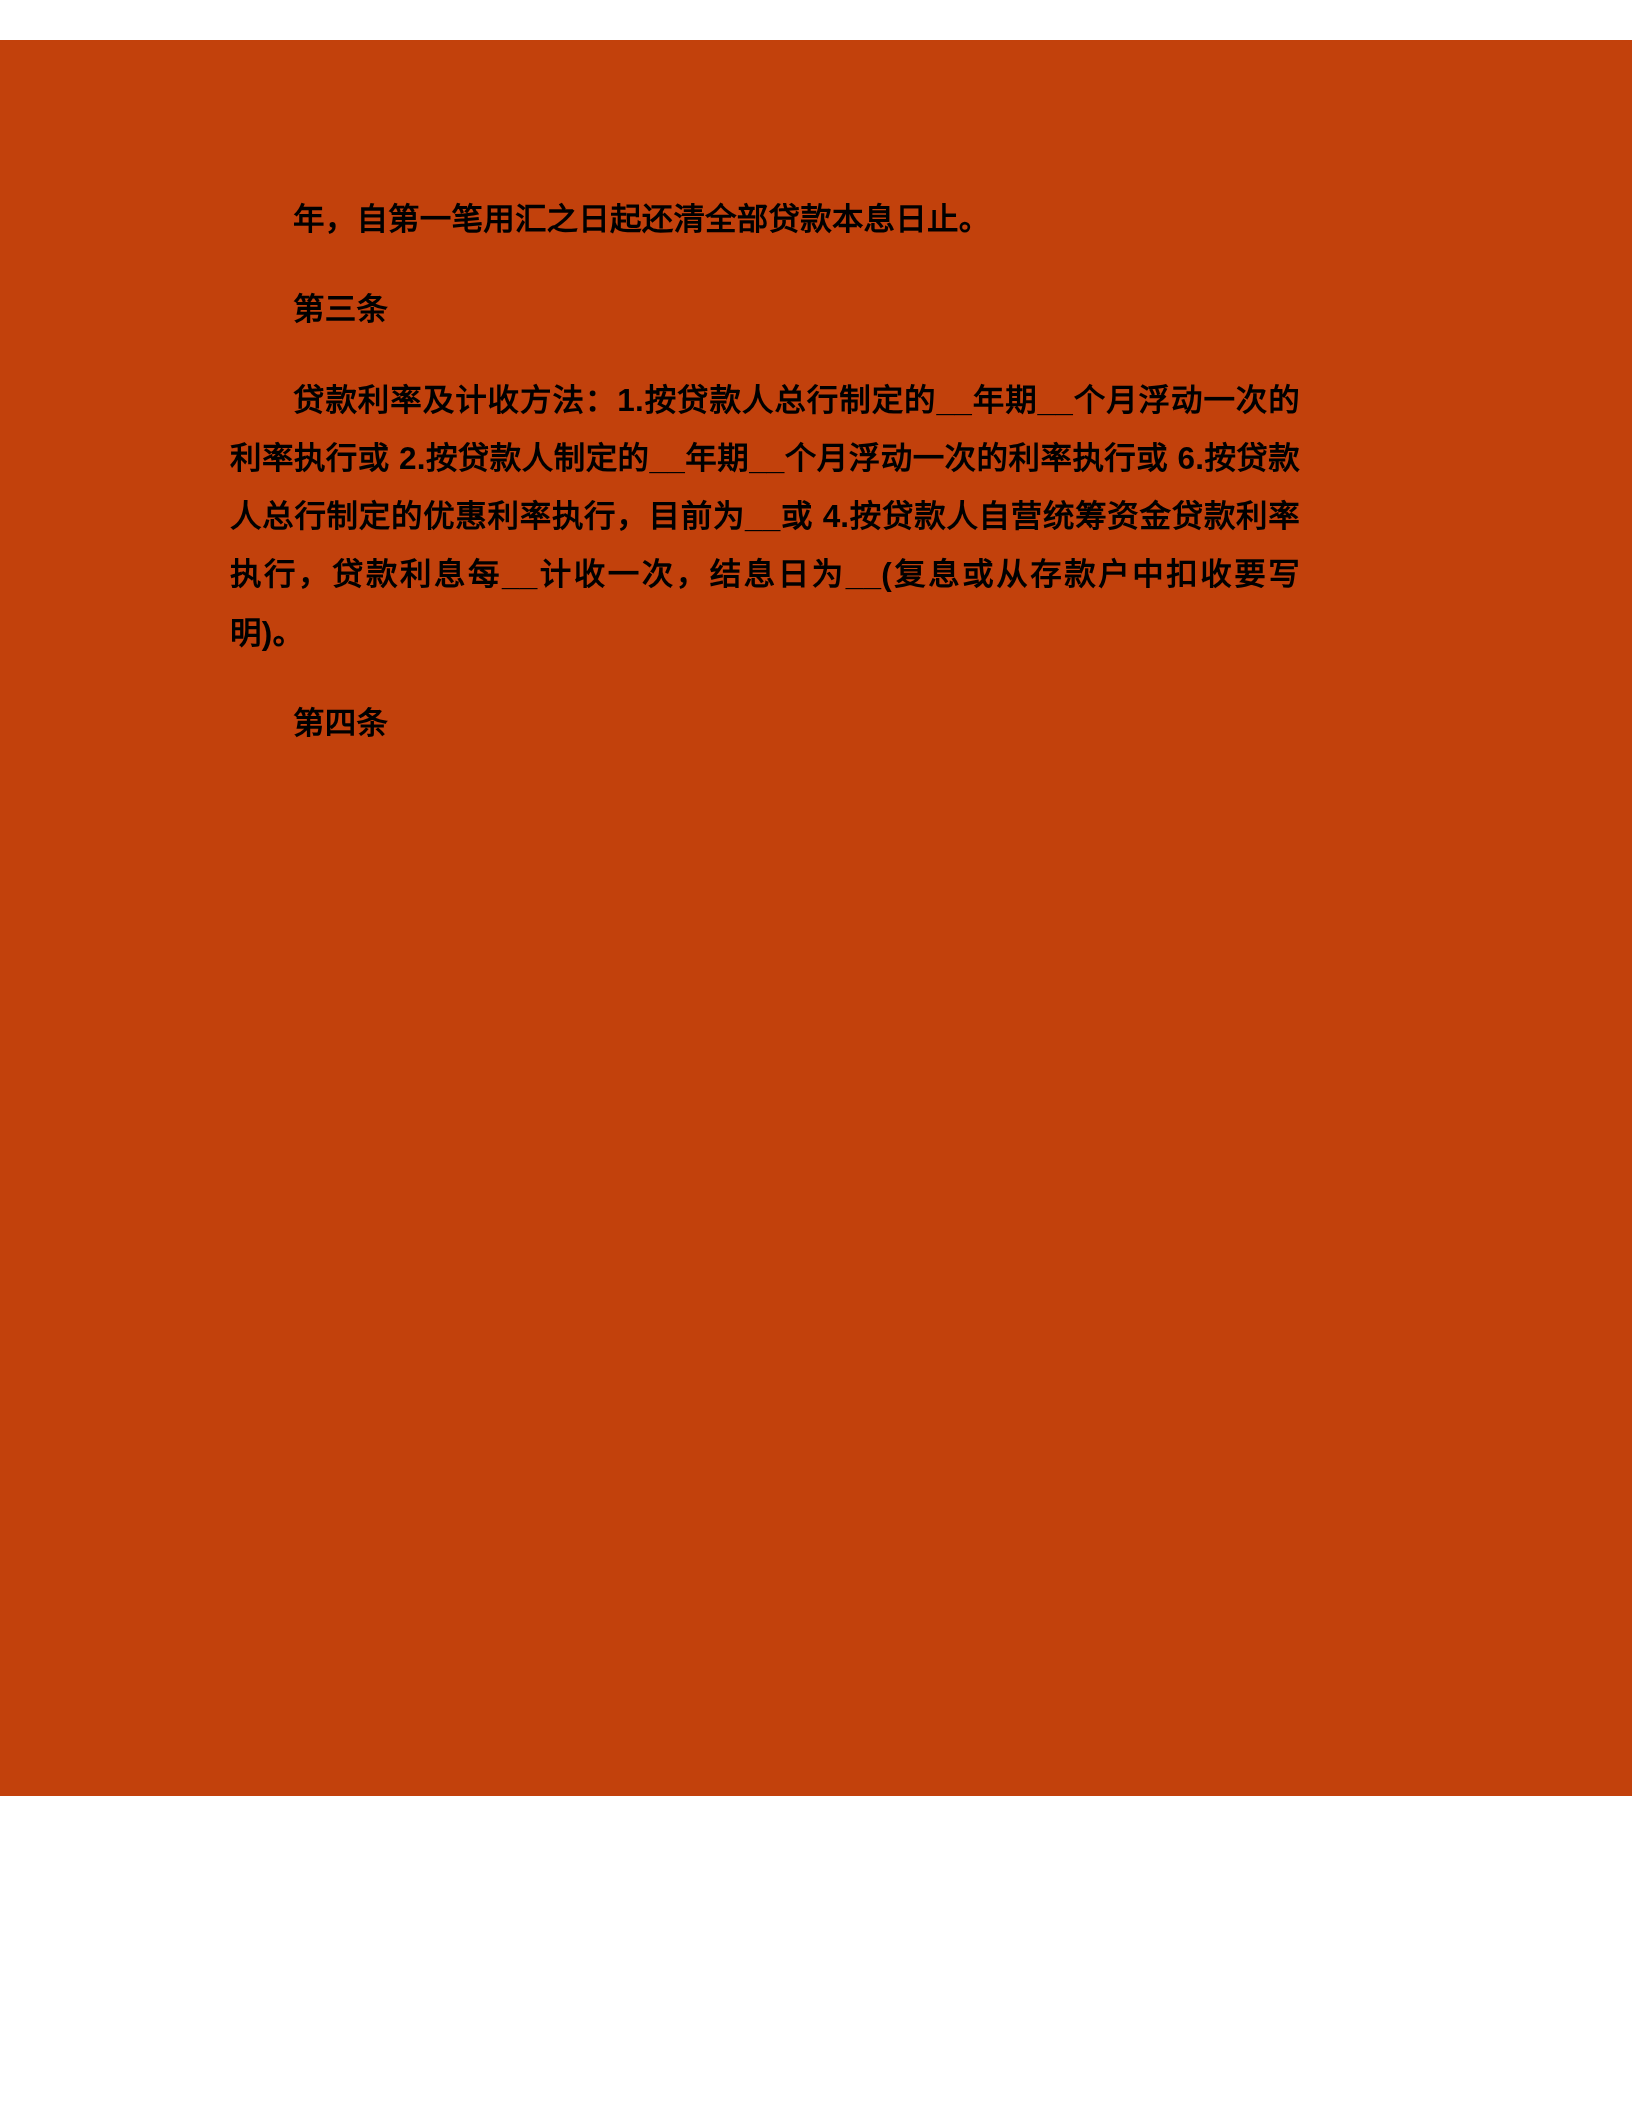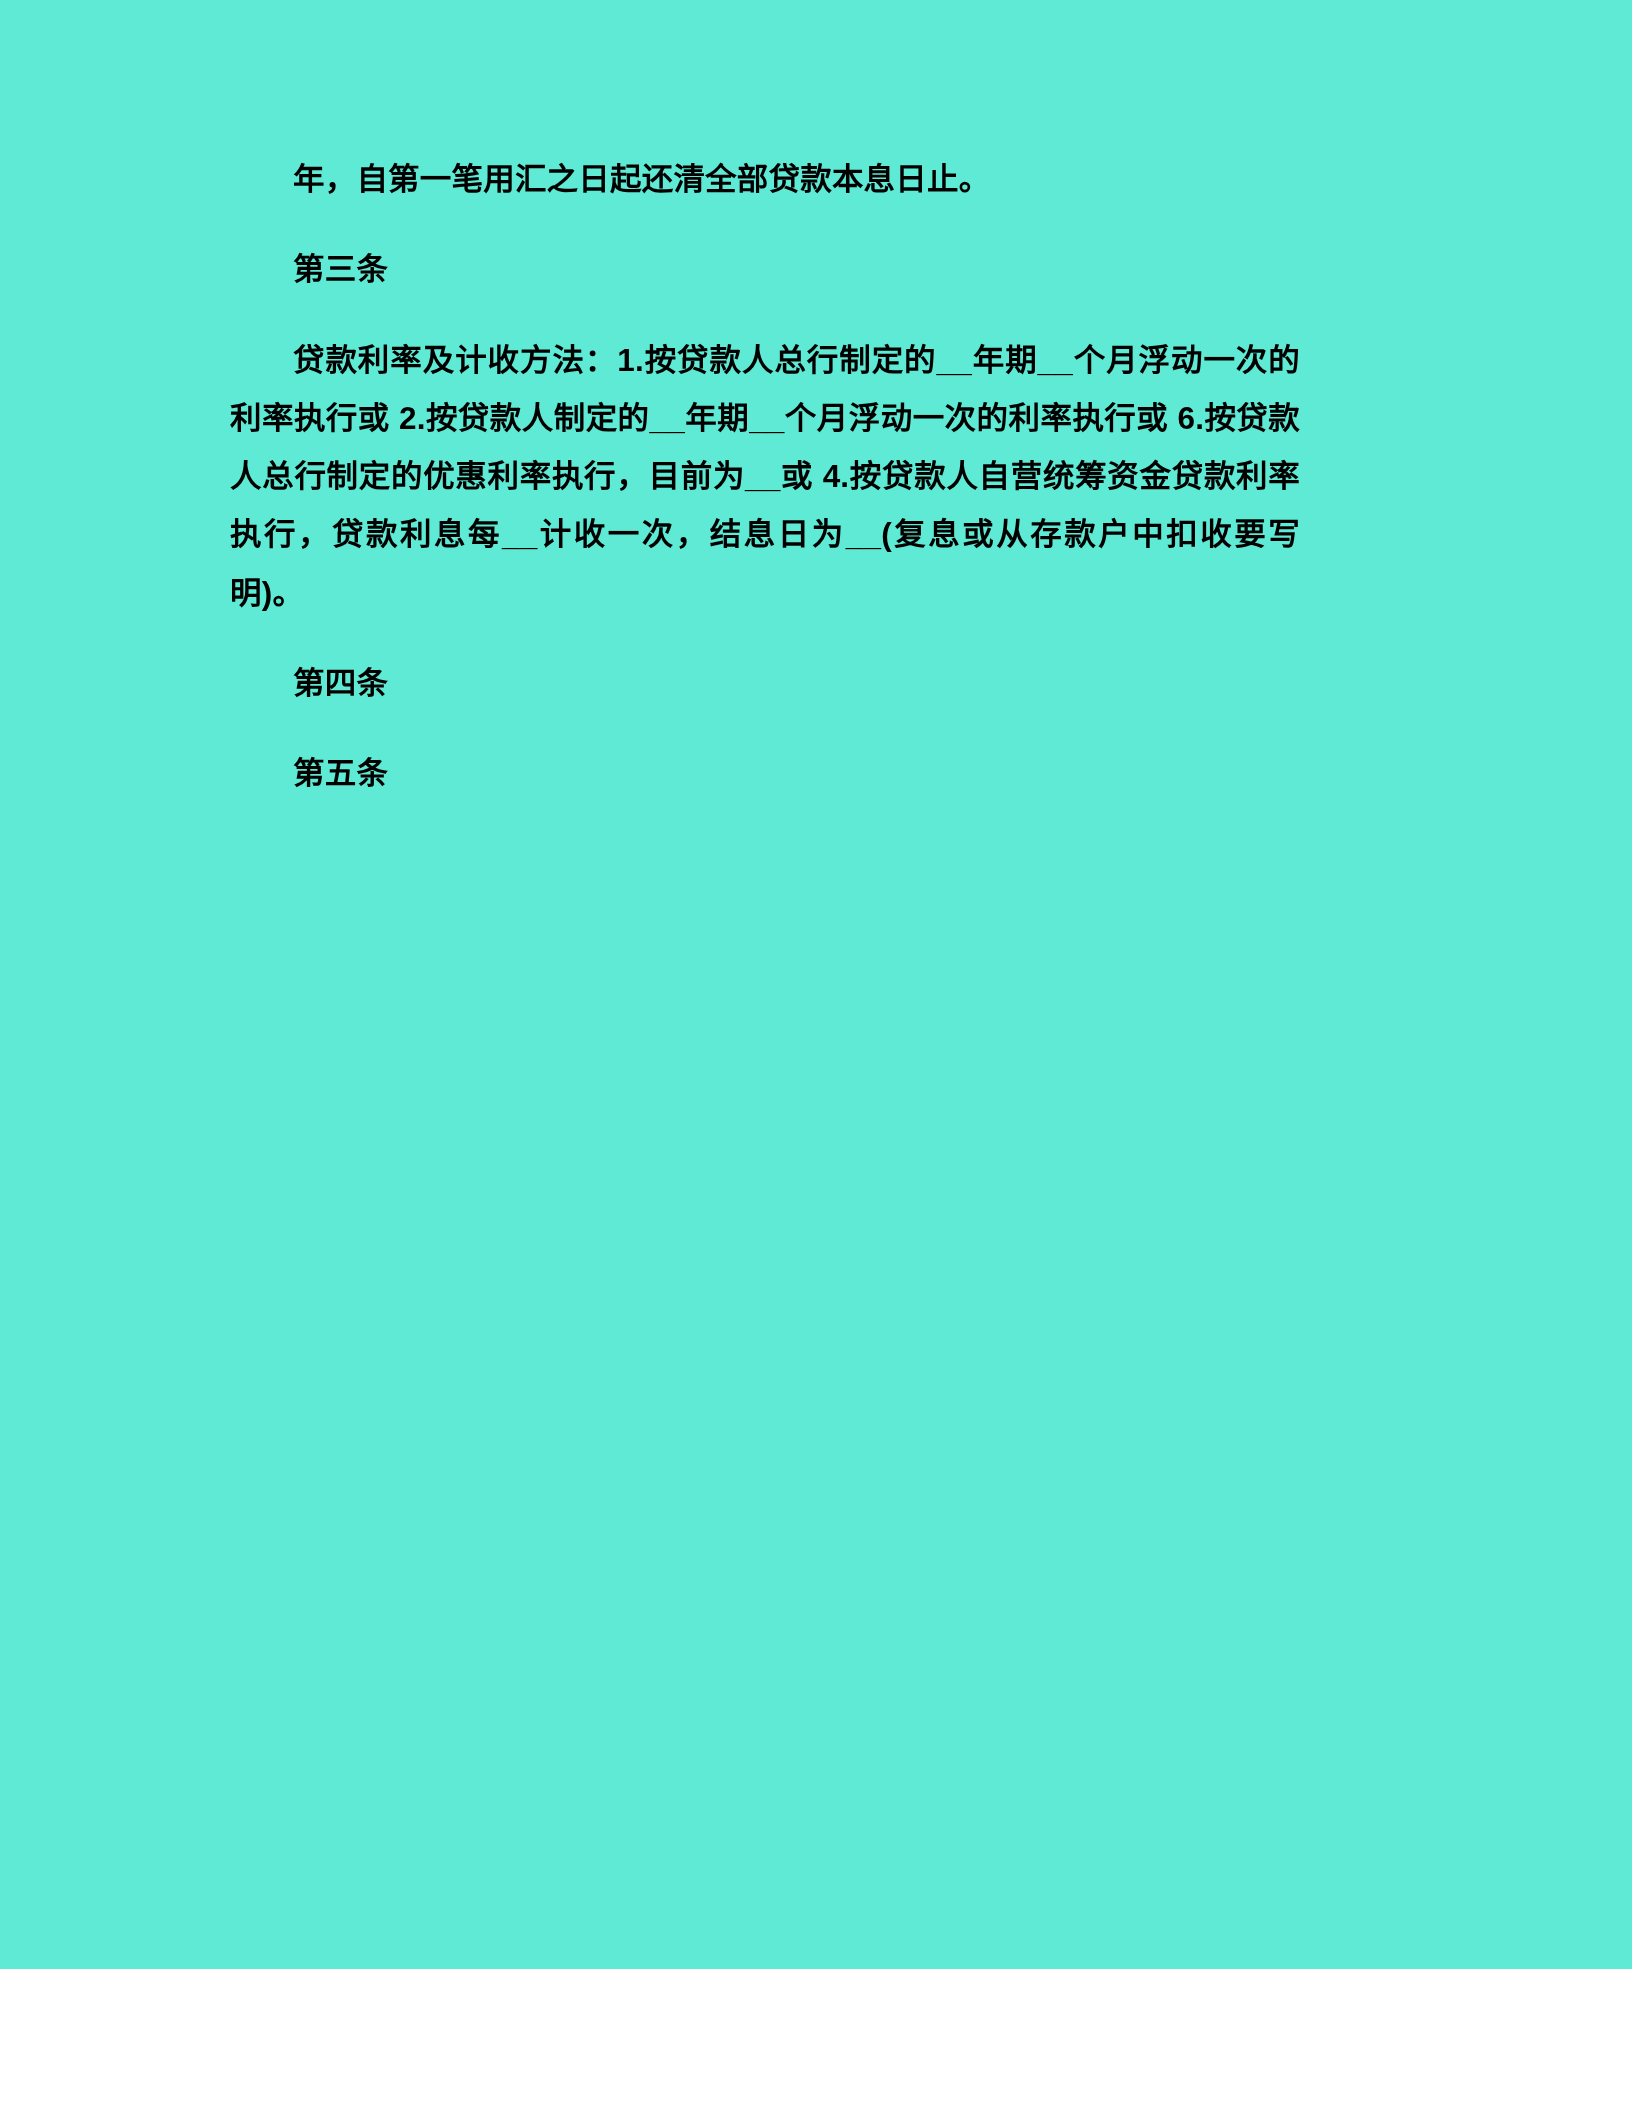--- a/index.html
+++ b/index.html
@@ -11,24 +11,25 @@
   body {
     width: 1632px;
     height: 2112px;
     font-family: "Liberation Sans", "DejaVu Sans", sans-serif;
     color: #000000;
     -webkit-font-smoothing: antialiased;
   }
   .page {
     box-sizing: border-box;
     width: 1632px;
-    height: 1969px;
+    height: 1756px;
     padding: 150px 200px 0 230px;
-    background: #5eead4;
+    background: #c2410c;
     position: relative;
+    margin-top: 40px;
   }
   .doc-body {
     width: 1070px;
   }
   p.para {
     margin: 0 0 0 0;
     padding: 0;
     font-size: 31.5px;
     line-height: 1.85;
     font-weight: 700;
@@ -54,18 +55,17 @@
 
     <p class="para indent">年，自第一笔用汇之日起还清全部贷款本息日止。</p>
 
     <p class="para heading">第三条</p>
 
     <p class="para indent">贷款利率及计收方法：1.按贷款人总行制定的__年期__个月浮动一次的利率执行或 2.按贷款人制定的__年期__个月浮动一次的利率执行或 6.按贷款人总行制定的优惠利率执行，目前为__或 4.按贷款人自营统筹资金贷款利率执行，贷款利息每__计收一次，结息日为__(复息或从存款户中扣收要写明)。</p>
 
     <p class="para heading">第四条</p>
 
 
-    <p class="para heading">第五条</p>
 
 
 
   </div>
 </div>
 
 </body></html>

